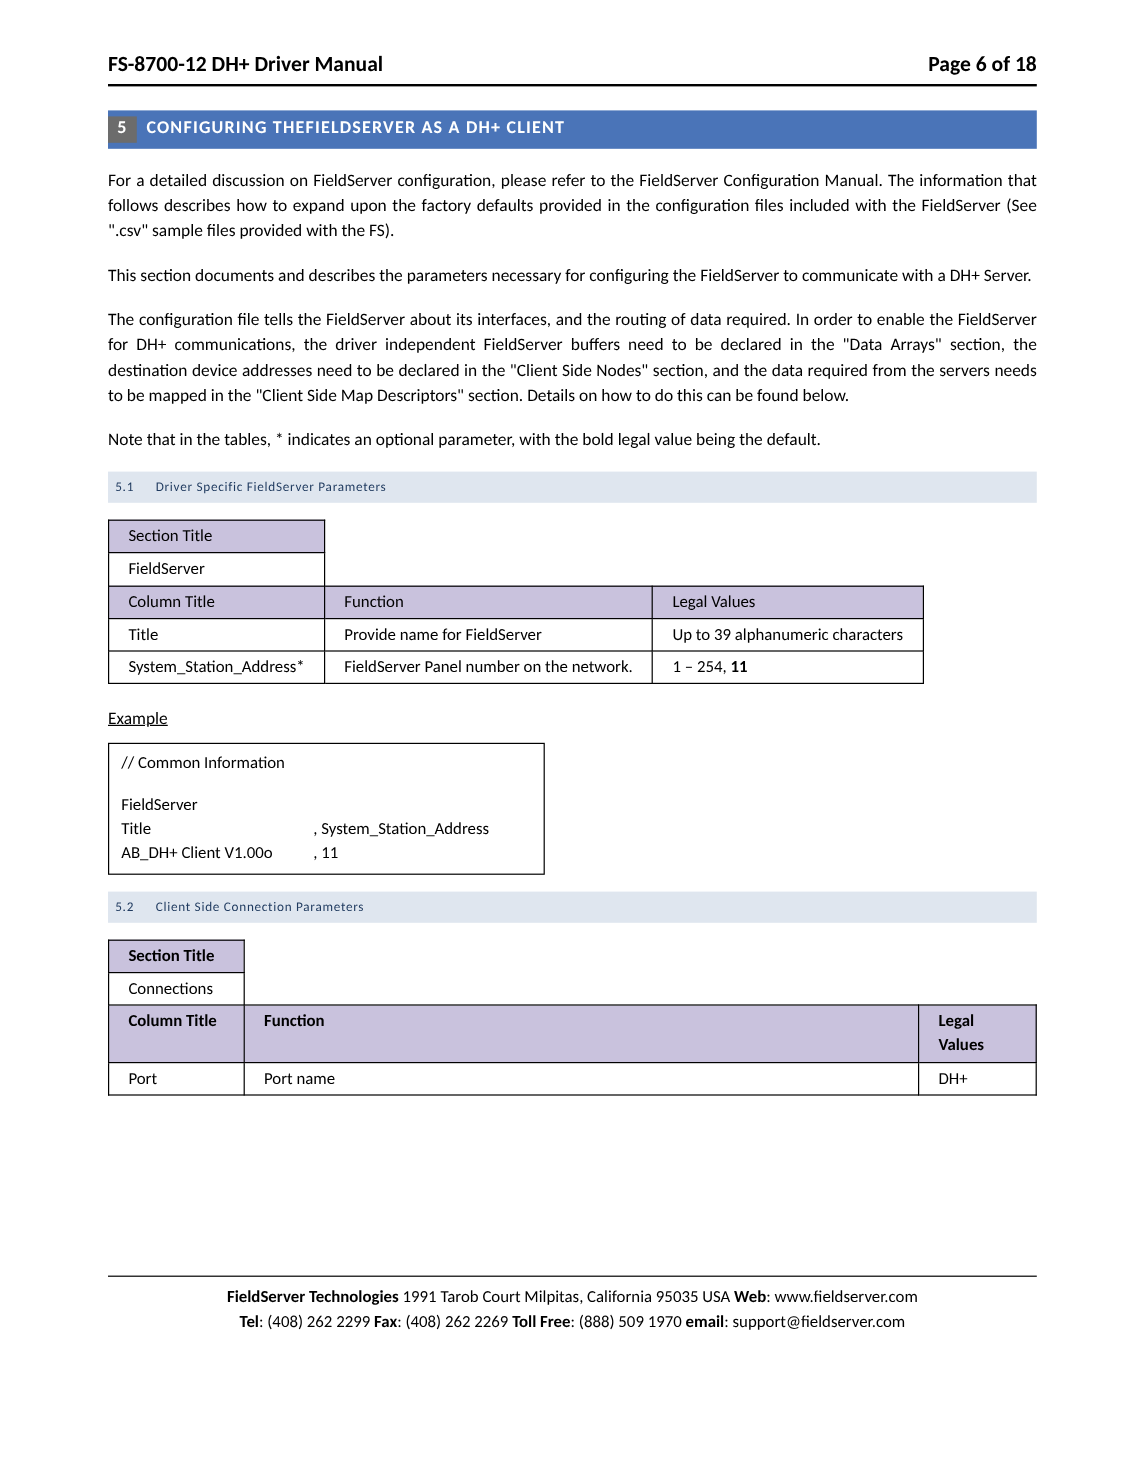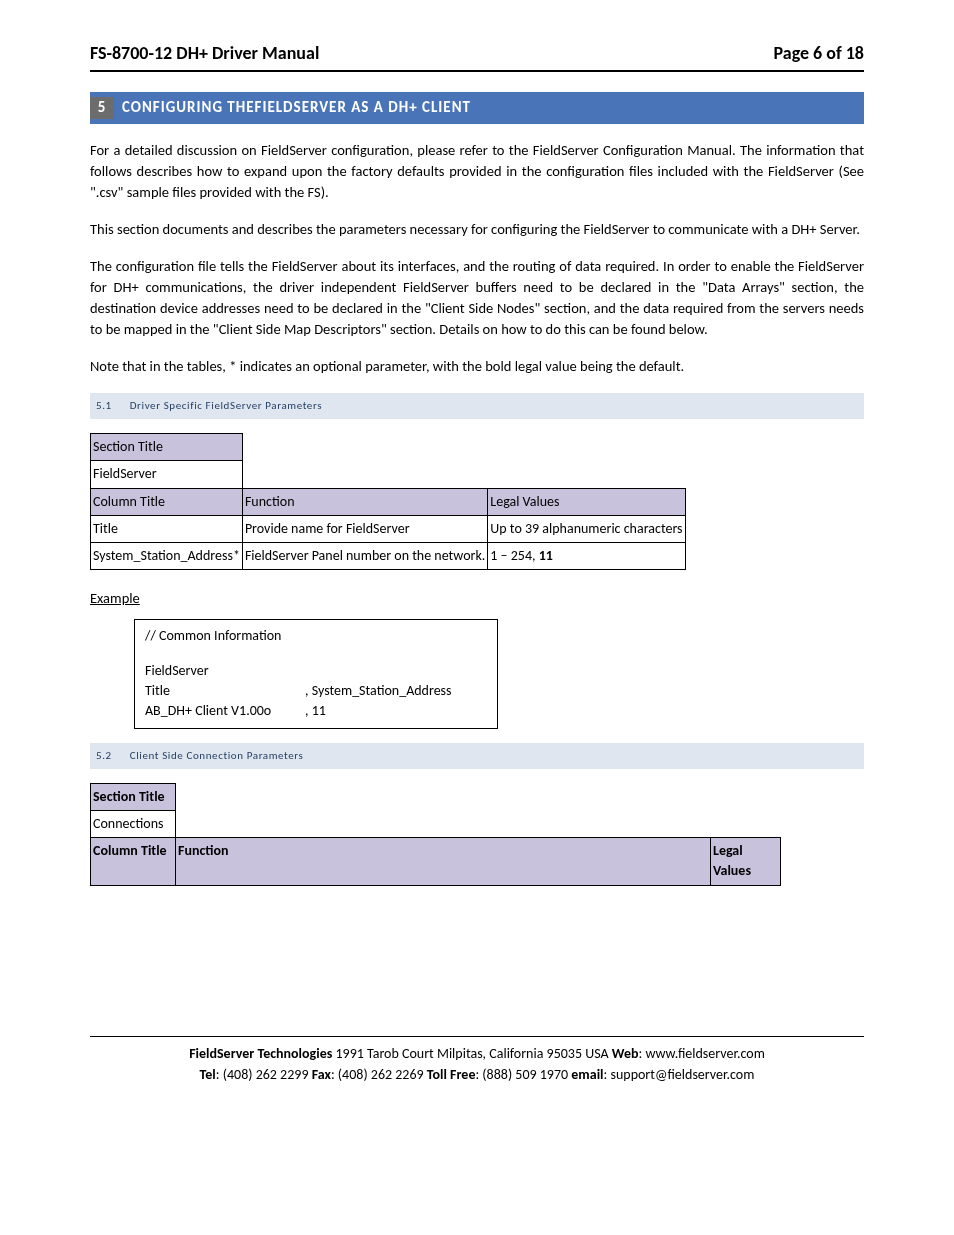--- a/index.html
+++ b/index.html
@@ -51,31 +51,30 @@
     margin: 14px 0 14px 0;
     color: #1f3a5f;
   }
   .subsection .snum { margin-right: 18px; }
   table {
     border-collapse: collapse;
     font-size: 14px;
   }
   td {
     border: 1px solid #000;
-    padding: 3px 2px;
+    padding: 3px 16px;
     vertical-align: top;
   }
   .lavender { background: #c9c2dd; }
   .example-label { font-weight: normal; text-decoration: underline; margin: 18px 0 10px 0; }
   .example-box {
     border: 1px solid #000;
     width: 342px;
     padding: 6px 10px 6px 10px;
     font-size: 14px;
-    margin-left: 44px;
   }
   .example-box .row { display: flex; }
   .example-box .c1 { width: 160px; }
   .footer-divider { border-top: 1px solid #000; margin-top: 150px; }
   .footer {
     text-align: center;
     font-size: 14px;
     margin-top: 6px;
     line-height: 1.5;
   }
@@ -153,20 +152,25 @@
     <td class="lavender" style="font-weight:bold">Section Title</td>
   </tr>
   <tr>
     <td>Connections</td>
   </tr>
   <tr>
     <td class="lavender" style="font-weight:bold;width:80px">Column Title</td>
     <td class="lavender" style="font-weight:bold;width:530px">Function</td>
     <td class="lavender" style="font-weight:bold;width:65px">Legal Values</td>
   </tr>
+  <tr>
+    <td>Port</td>
+    <td>Port name</td>
+    <td>DH+</td>
+  </tr>
 </tbody>
   </table>
 
 <div class="footer-divider"></div>
 <div class="footer">
   <div>
     <b>FieldServer Technologies</b><span> 1991 Tarob Court Milpitas, California 95035 USA   </span><b>Web</b><span>: www.fieldserver.com</span>
   </div>
   <div>
     <b>Tel</b><span>: (408) 262 2299   </span><b>Fax</b><span>: (408) 262 2269   </span><b>Toll Free</b><span>: (888) 509 1970   </span><b>email</b><span>: support@fieldserver.com</span>

